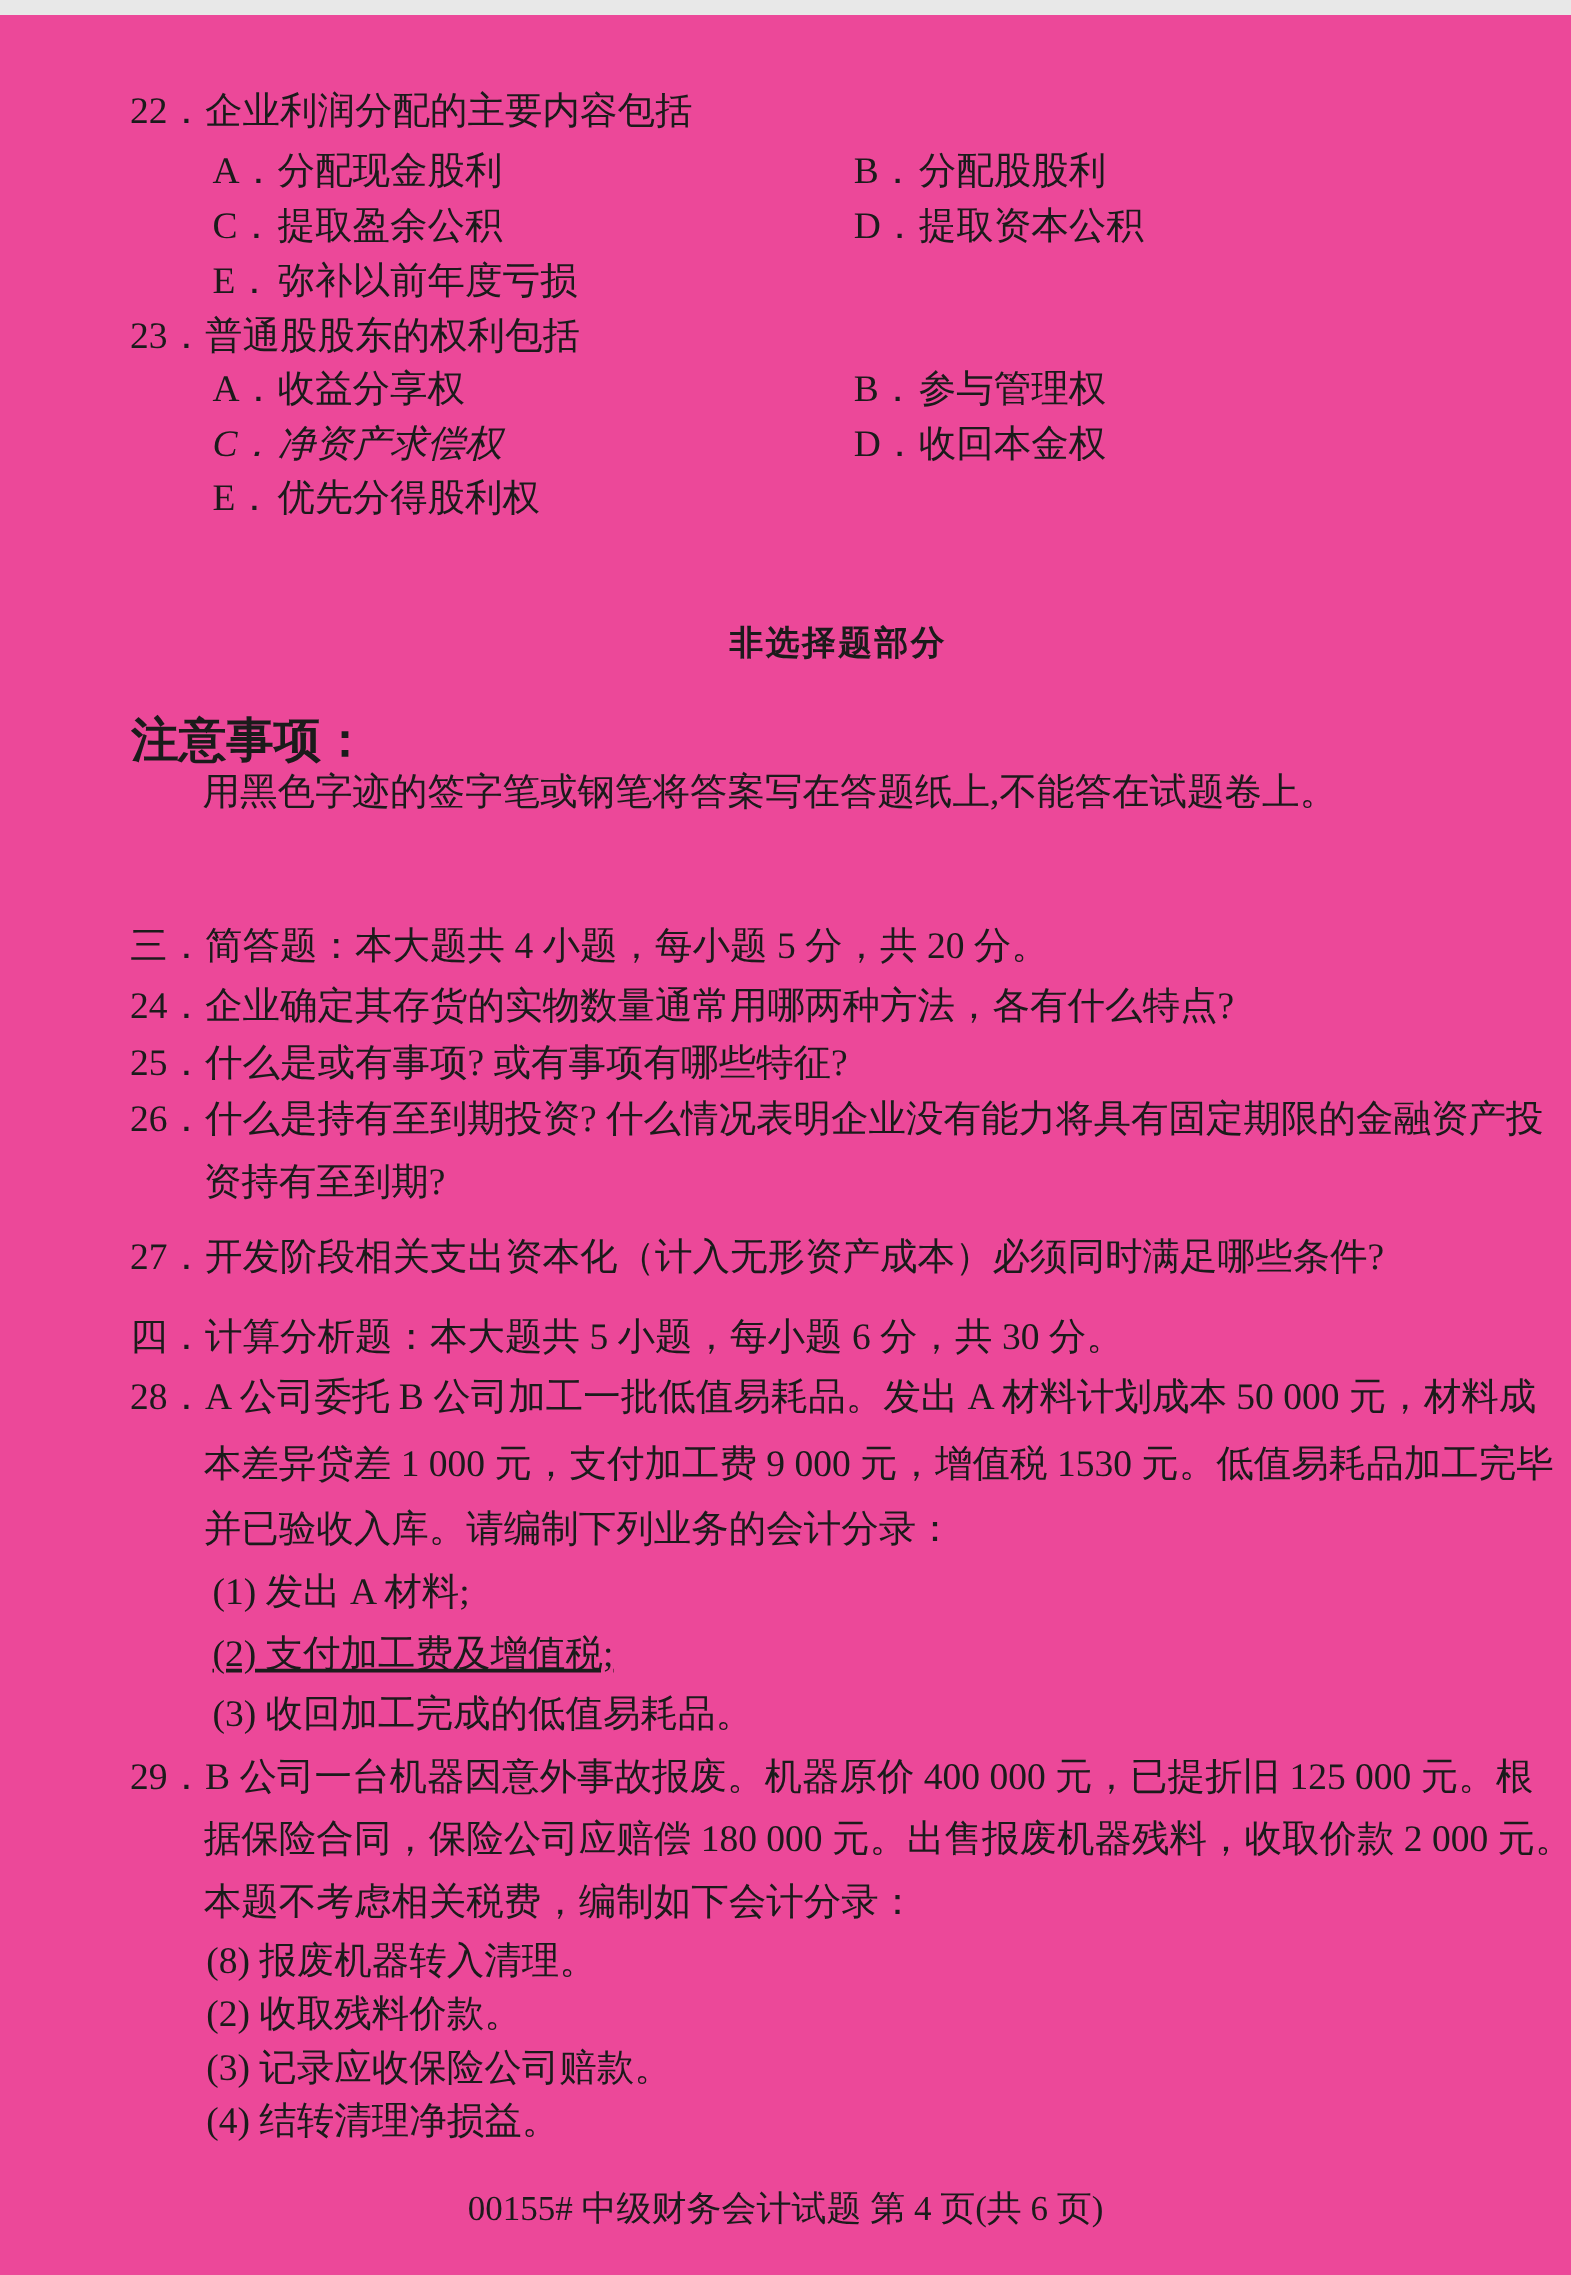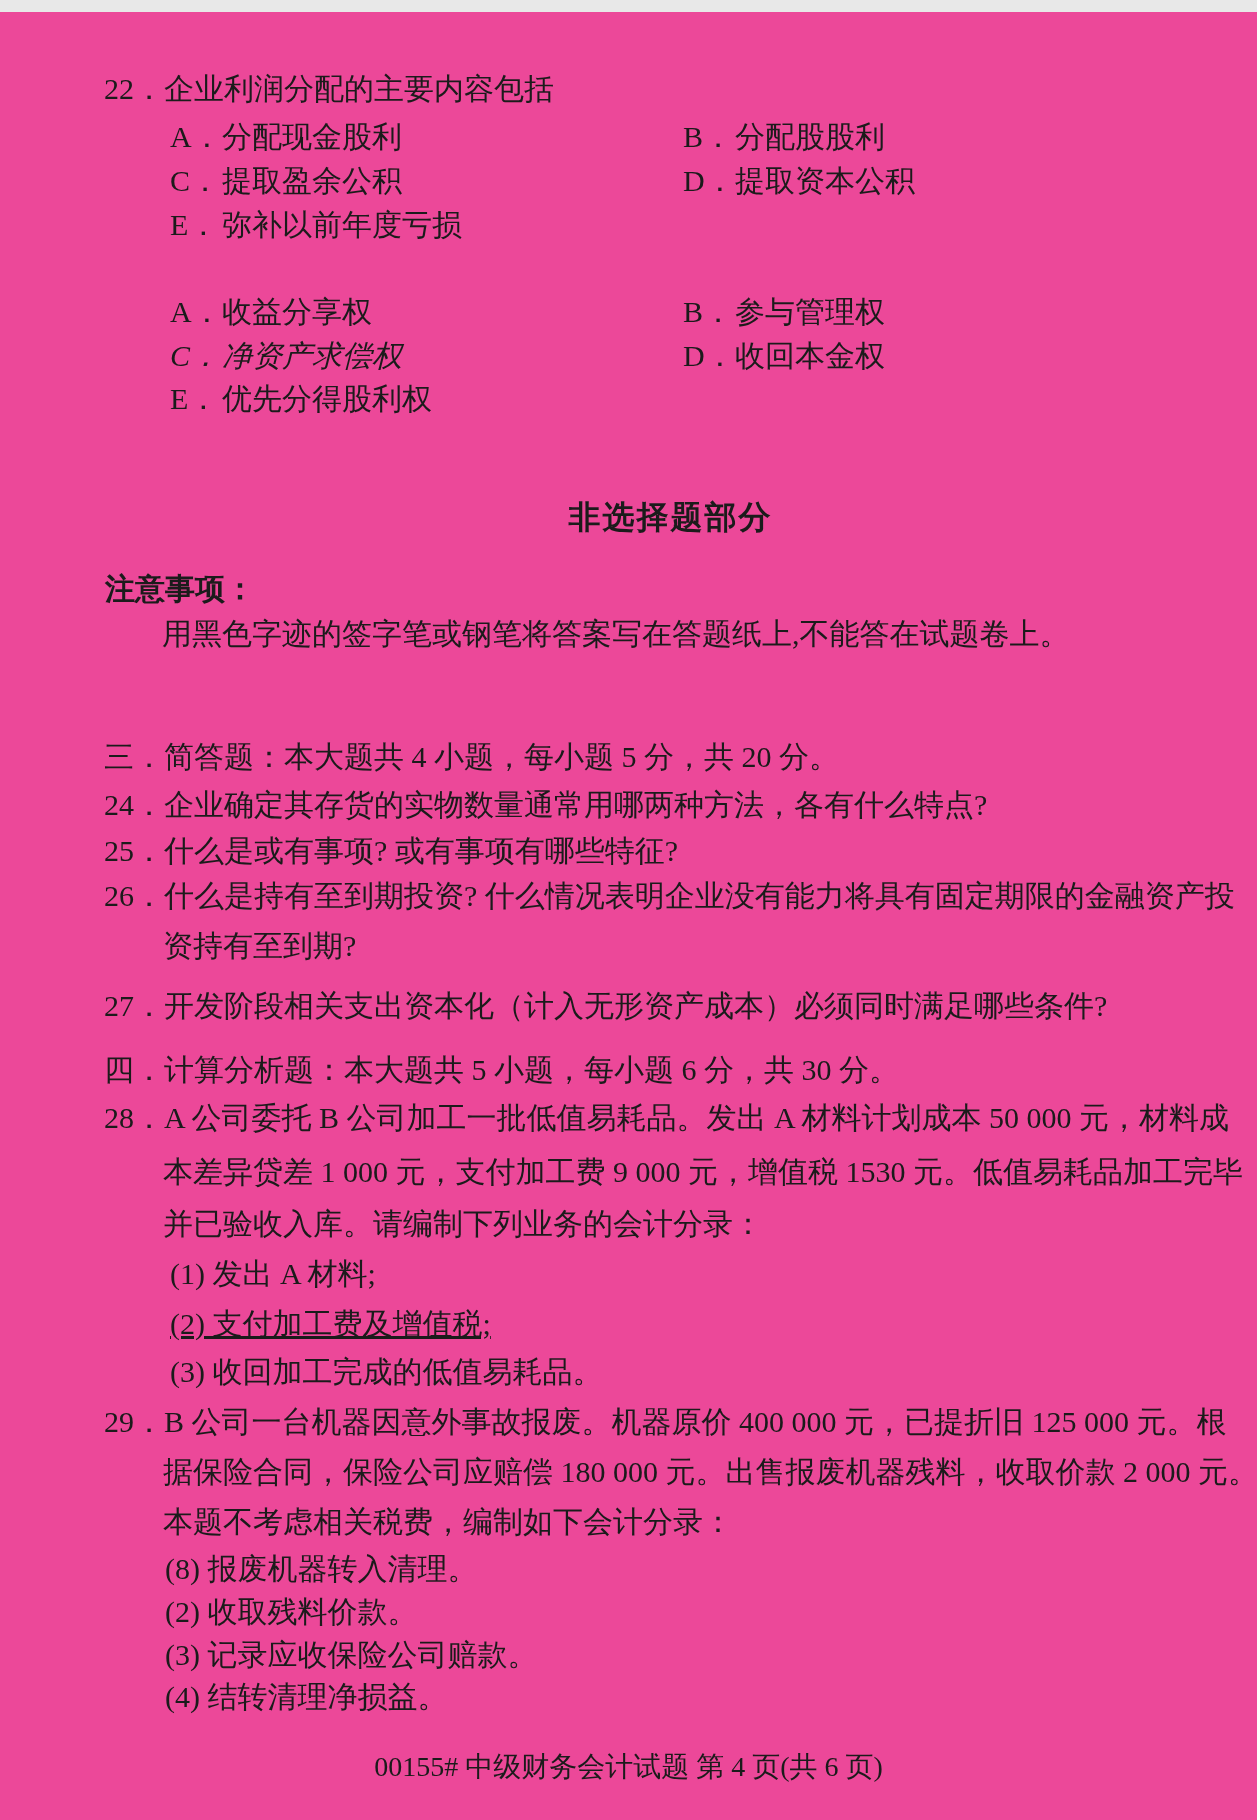--- a/index.html
+++ b/index.html
@@ -29,27 +29,27 @@
   }
   .heading {
     position: absolute;
     left: 0;
     width: 100%;
     box-sizing: border-box;
     padding-left: 84px;
     text-align: center;
     font-family: "Liberation Sans", sans-serif;
     font-weight: 700;
-    font-size: 32px;
+    font-size: 27px;
     letter-spacing: 2px;
   }
   .notice-title {
     font-family: "Liberation Sans", sans-serif;
     font-weight: 700;
-    font-size: 30px;
+    font-size: 38px;
   }
   .footer {
     position: absolute;
     left: 0;
     width: 100%;
     box-sizing: border-box;
     text-align: center;
     font-size: 28px;
   }
 </style>
@@ -70,20 +70,23 @@
   <div class="line" style="top:152px; left:170px;">
     <span class="optlabel">C．</span><span>提取盈余公积</span>
   </div>
   <div class="line" style="top:152px; left:683px;">
     <span class="optlabel">D．</span><span>提取资本公积</span>
   </div>
   <div class="line" style="top:196px; left:170px;">
     <span class="optlabel">E．</span><span>弥补以前年度亏损</span>
   </div>
 
+  <div class="line" style="top:240px; left:104px;">
+    <span class="num">23．</span><span>普通股股东的权利包括</span>
+  </div>
   <div class="line" style="top:283px; left:170px;">
     <span class="optlabel">A．</span><span>收益分享权</span>
   </div>
   <div class="line" style="top:283px; left:683px;">
     <span class="optlabel">B．</span><span>参与管理权</span>
   </div>
   <div class="line" style="top:327px; left:170px;font-style:italic;">
     <span class="optlabel">C．</span><span>净资产求偿权</span>
   </div>
   <div class="line" style="top:327px; left:683px;">

